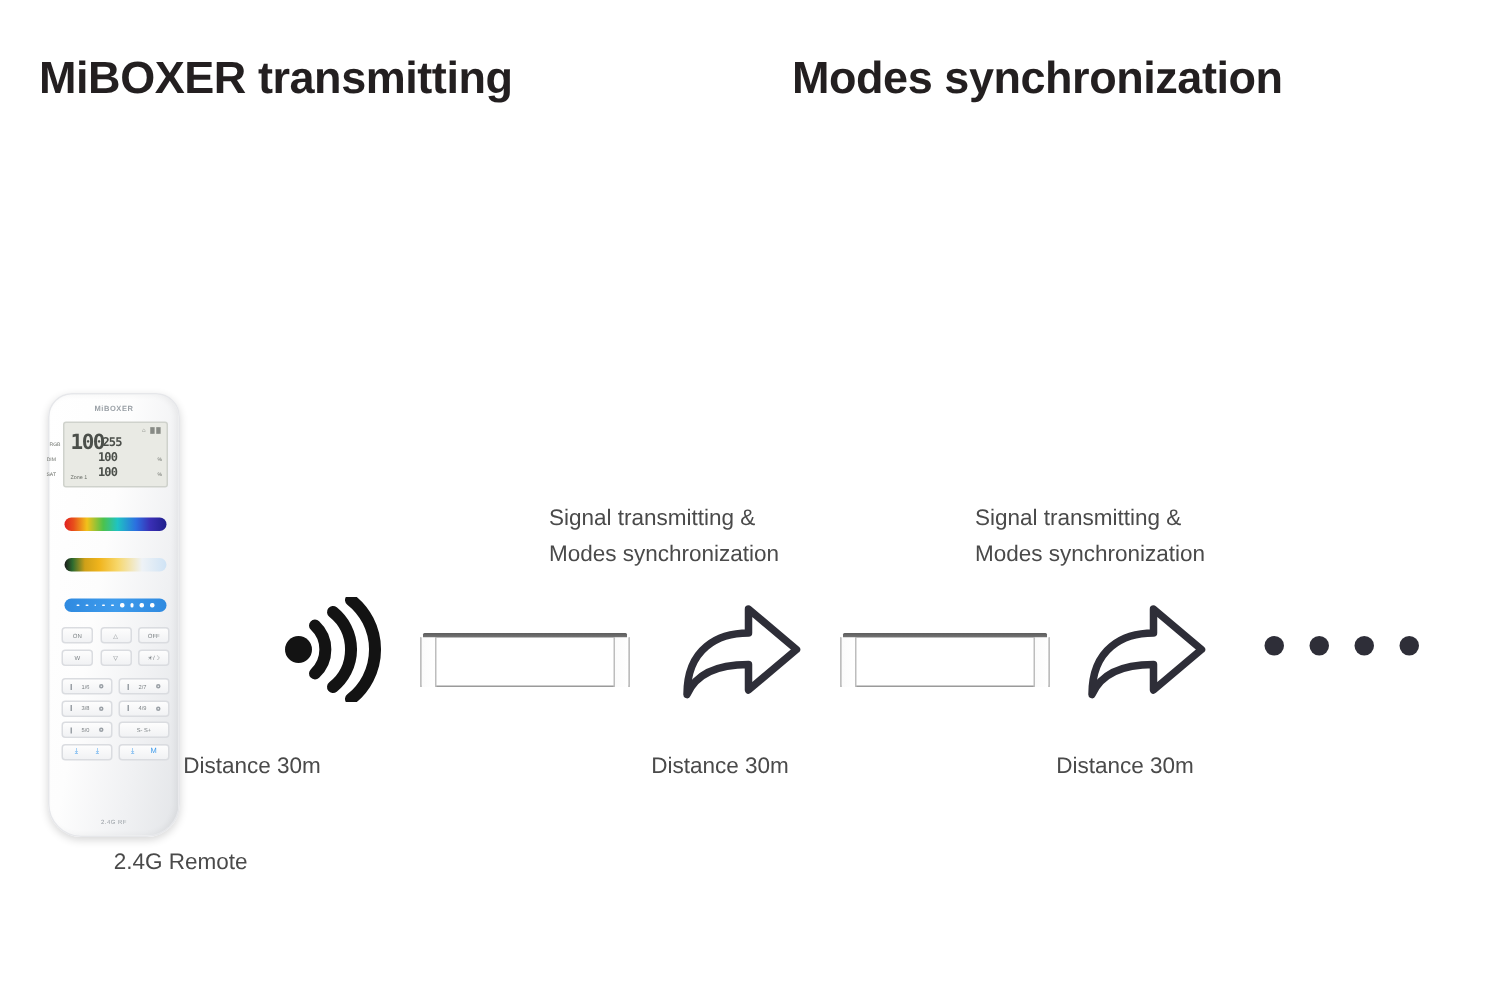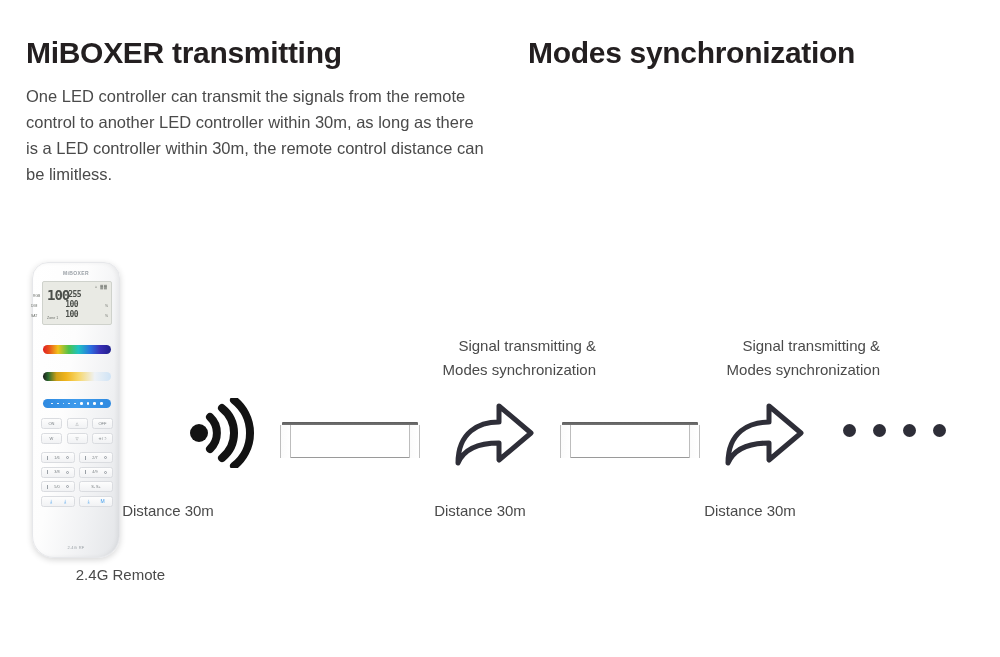--- a/index.html
+++ b/index.html
@@ -203,21 +203,21 @@
   .arrow1 { left: 452px; top: 398px; }
   .arrow2 { left: 722px; top: 398px; }
 
   
   .dots { position: absolute; left: 843px; top: 424px; display: flex; gap: 17px; }
   .dots i { display: block; width: 13px; height: 13px; border-radius: 50%; background: #2e2e38; }
 
   
   .pair-caption {
     position: absolute;
-    text-align: right;
+    text-align: left;
     font-size: 15px;
     line-height: 24px;
     color: #4a4a4a;
     width: 230px;
   }
   .cap1 { left: 366px; top: 334px; }
   .cap2 { left: 650px; top: 334px; }
 
   .dist {
     position: absolute;
@@ -228,21 +228,20 @@
   }
   .dist1 { left: 78px;  top: 502px; }
   .dist2 { left: 390px; top: 502px; }
   .dist3 { left: 660px; top: 502px; }
 </style>
 </head>
 <body>
 
 <div class="col col-left">
   <h1 class="heading">MiBOXER transmitting</h1>
-  <p class="body-text">One LED controller can transmit the signals from the remote control to another LED controller within 30m, as long as there is a LED controller within 30m, the remote control distance can be limitless.</p>
 </div>
 
 <div class="col col-right">
   <h1 class="heading">Modes synchronization</h1>
 </div>
 
 <div class="diagram">
 
   <div class="remote">
     <div class="remote-logo">MiBOXER</div>

